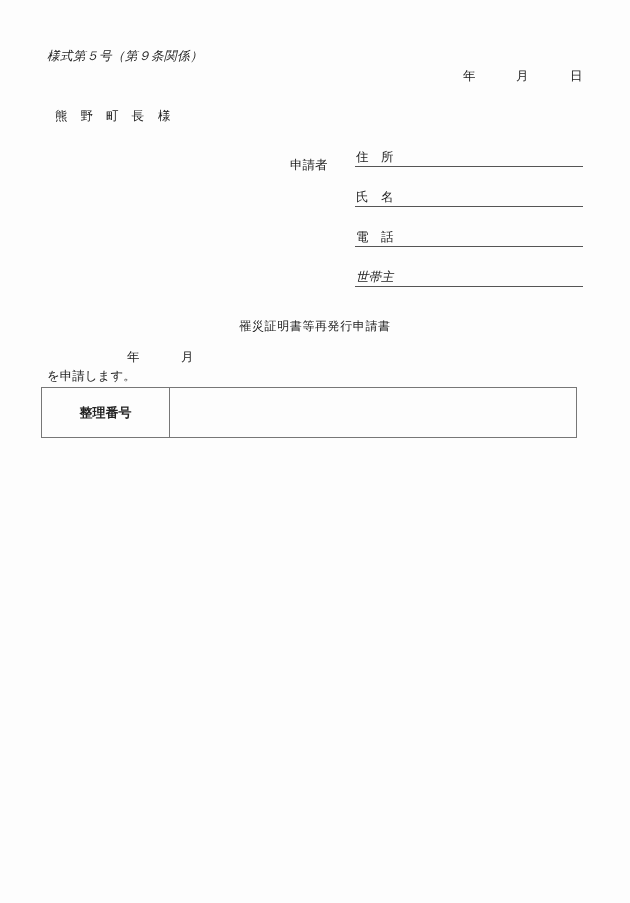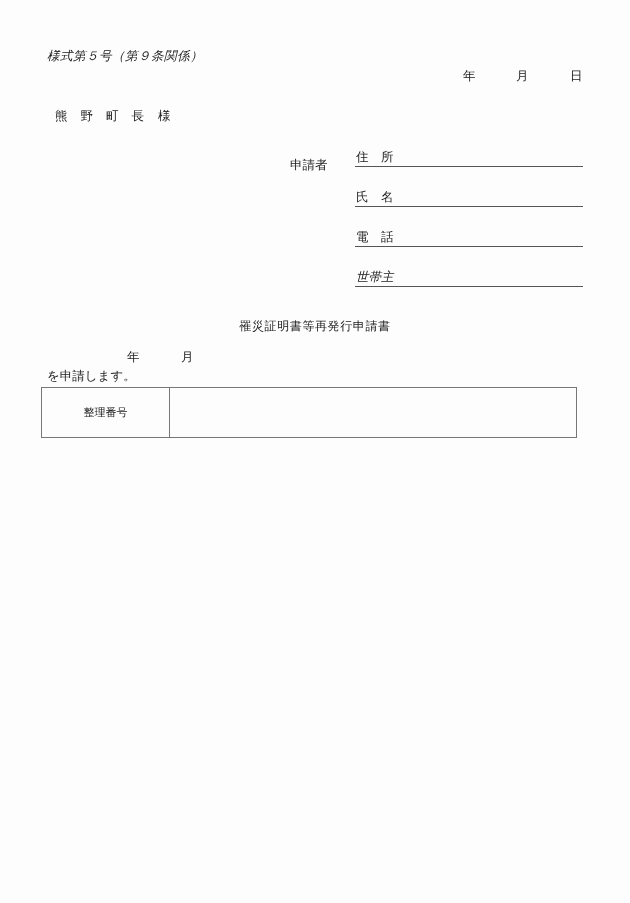--- a/index.html
+++ b/index.html
@@ -51,24 +51,25 @@
     .req-table {
       position: absolute;
       left: 41px;
       top: 387px;
       width: 536px;
       border-collapse: collapse;
       table-layout: fixed;
     }
     .req-table td {
       border: 1.3px solid #777;
-      font-size: 11px;
+      font-size: 13px;
       text-align: center;
       vertical-align: middle;
       padding: 0;
+      font-weight: bold;
     }
     .req-table td.label-col { width: 127px; }
     .req-table tr.r1 td { height: 49px; }
     .req-table tr.r2 td { height: 49px; }
     .req-table tr.r3 td { height: 58px; }
     .req-table td.value-col { text-align: center; }
   </style>
 </head>
 <body>
 

